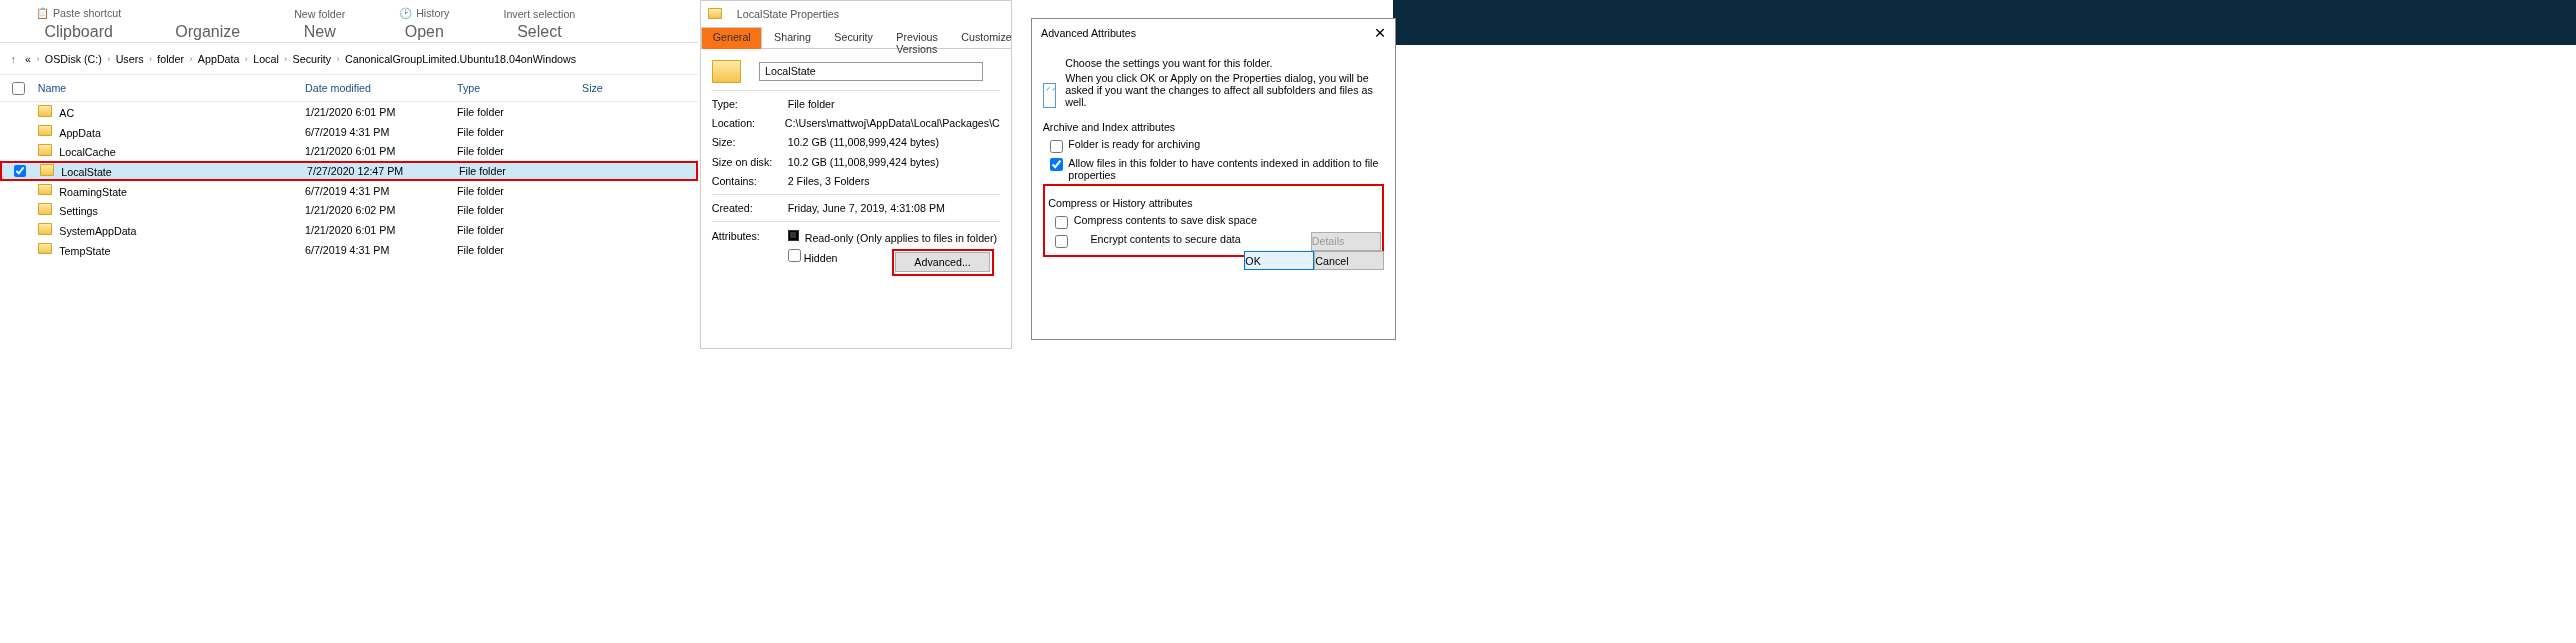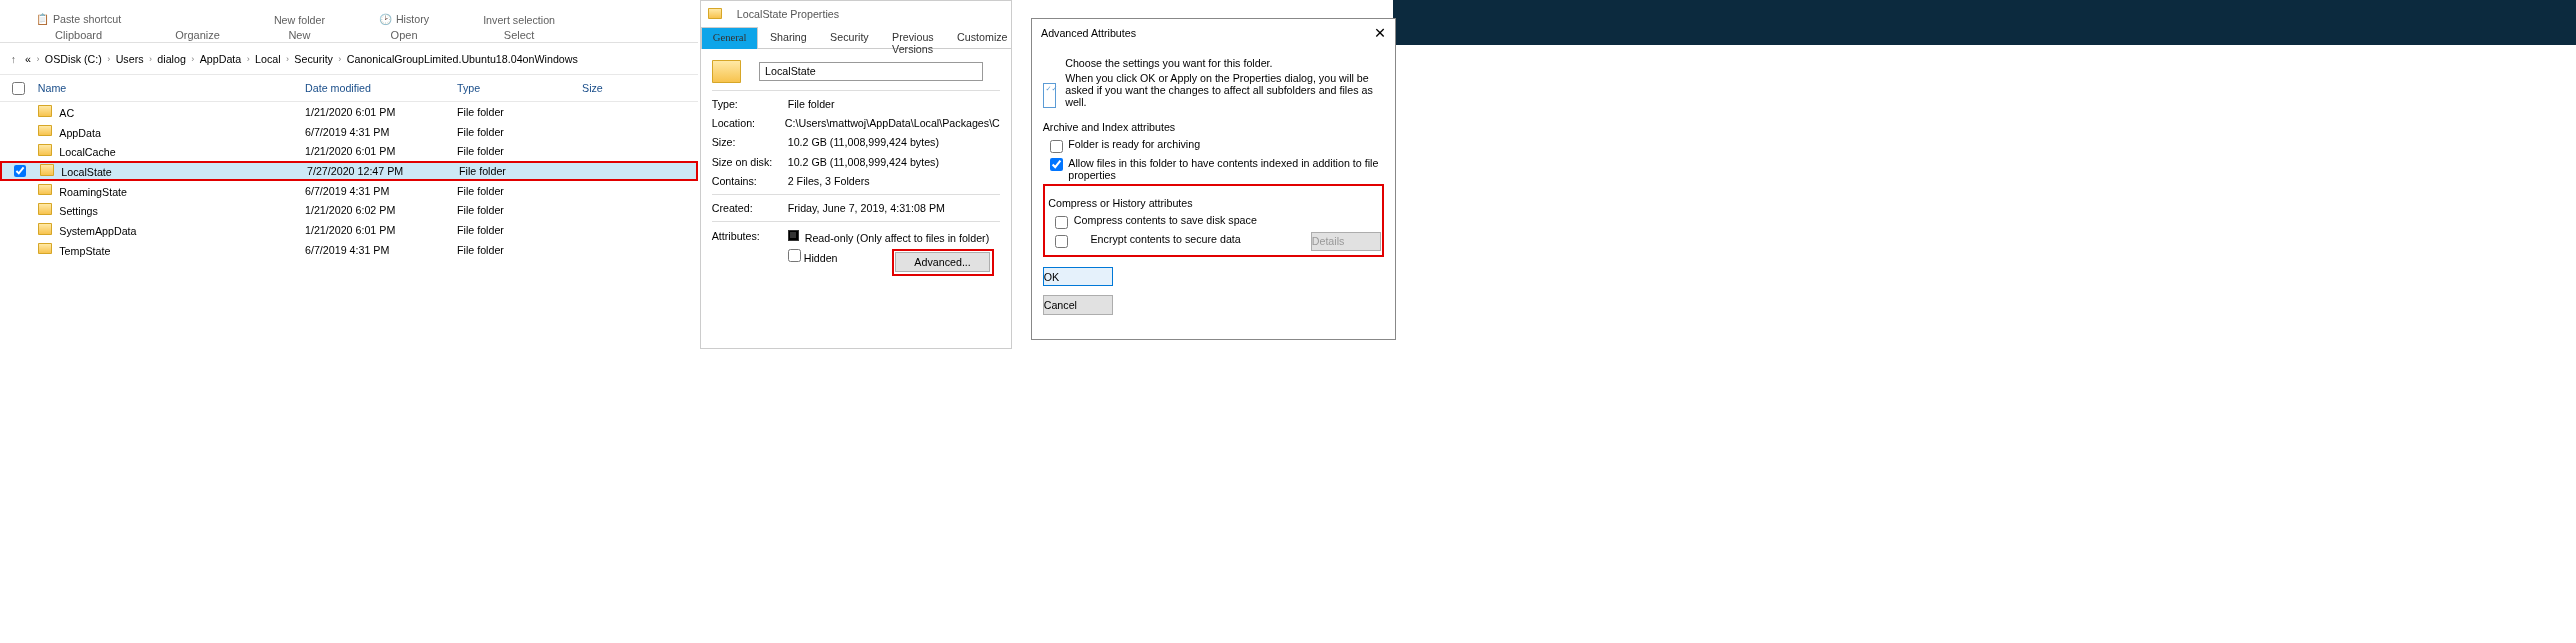--- a/index.html
+++ b/index.html
@@ -2,21 +2,21 @@
 <html><head>
 <meta charset="utf-8">
 <style>
 * { margin: 0; padding: 0; box-sizing: border-box; font-family: "Segoe UI", Tahoma, sans-serif; font-size: 10.7px; }
 body { background: #fff; width: 2576px; height: 644px; position: relative; overflow: hidden; }
 
 
 .explorer { position: absolute; left: 0; top: 0; width: 698px; height: 644px; background: #fff; }
 .ribbon { height: 43px; border-bottom: 0.9px solid #e0e0e0; display: flex; align-items: flex-start; padding: 0 36px; gap: 54px; color: #606060; }
 .ribbon-group { display: flex; flex-direction: column; align-items: center; justify-content: flex-end; height: 43px; padding-bottom: 1.8px; }
-.ribbon-label { font-size: 11px; color: #606060; }
+.ribbon-label { font-size: 16px; color: #606060; }
 .ribbon-btn { display: flex; align-items: center; gap: 3.6px; color: #606060; font-size: 9.8px; margin-bottom: 3.6px; }
 .breadcrumb-bar { height: 32px; display: flex; align-items: center; padding: 0 7.2px; gap: 5.4px; border-bottom: 0.9px solid #e8e8e8; }
 .nav-arrow { color: #606060; padding: 1.8px 3.6px; }
 .crumb { color: #000; }
 .chev { color: #808080; font-size: 9px; }
 .list-header { display: flex; height: 27px; align-items: center; border-bottom: 0.9px solid #e8e8e8; color: #404040; }
 .col-chk { width: 36px; display:flex; justify-content:center; }
 .col-name { flex: 0 0 269px; padding-left: 1.8px; }
 .col-date { flex: 0 0 152px; }
 .col-type { flex: 0 0 125px; }
@@ -26,21 +26,21 @@
 .file-row.selected { background: #cde8f6; }
 .file-row .col-chk input { width: 11.6px; height: 11.6px; }
 .folder-icon { width: 14.3px; height: 11.6px; background: linear-gradient(#ffe9a6,#f7c34e); border: 0.9px solid #d6a627; border-radius: 0.9px; display:inline-block; margin-right: 7.2px; }
 .highlight-box { border: 2.7px solid #e10000; }
 
 
 .props { position: absolute; left: 700px; top: 0; width: 312px; height: 349px; background: #fff; border: 0.9px solid #ccc; }
 .props-title { height: 25px; display:flex; align-items:center; padding: 0 7.2px; gap: 7.2px; color: #555; }
 .tabs { display:flex; height: 23px; border-bottom: 0.9px solid #ccc; }
 .tab { padding: 3.6px 10.7px; border: 0.9px solid transparent; border-bottom: none; color: #333; }
-.tab.active { border-color: #ccc; background: #0ea5e9; position: relative; top: 0.9px; font-family: Liberation Serif, serif; }
+.tab.active { border-color: #ccc; background: #f97316; position: relative; top: 0.9px; }
 .props-body { padding: 10.7px; }
 .props-row { display:flex; margin-bottom: 7.2px; align-items: center; }
 .props-label { width: 76px; color: #000; }
 .props-val { color: #000; }
 .name-input { border: 0.9px solid #999; padding: 2.7px 5.4px; width: 224px; }
 .sep { border-top: 0.9px solid #ddd; margin: 7.2px 0; }
 .chk-ind { width:11.6px; height:11.6px; border:0.9px solid #333; background:#000; display:inline-block; margin-right:5.4px; position:relative; }
 .chk-ind::after { content:''; position:absolute; inset:1.8px; background:#fff; }
 .chk-ind.sq::after { background:#333; }
 .adv-btn { border:0.9px solid #adadad; background:#e1e1e1; padding:2.7px 18px; }
@@ -50,21 +50,21 @@
 .adv { position: absolute; left: 1031px; top: 18px; width: 365px; height: 322px; background: #fff; border: 0.9px solid #888; }
 .adv-title { height: 27px; display:flex; align-items:center; justify-content:space-between; padding: 0 9px; }
 .adv-body { padding: 10.7px; }
 .adv-icon { width:25px; height:25px; border:1.8px solid #5b9bd5; display:inline-block; margin-right:9px; position:relative; }
 .adv-icon::after { content:'✓✓'; font-size:7.2px; color:#5b9bd5; position:absolute; left:1.8px; top:0.9px; line-height:7.2px; }
 .adv-desc { display:flex; align-items:flex-end; margin-bottom: 12.5px; }
 .section-title { margin: 7.2px 0 5.4px 0; }
 .chk-row { display:flex; align-items:flex-start; gap:5.4px; margin: 3.6px 0 3.6px 7.2px; }
 .chk-row input { margin-top: 1.8px; }
 .enc-highlight { border: 2.7px solid #e10000; padding: 3.6px; margin-top: 3.6px; }
-.btn-row { display:flex; gap:9px; justify-content:flex-end; margin-top: 16px; flex-direction: column; }
+.btn-row { display:flex; justify-content:flex-end; margin-top: 0; }
 .btn { border:0.9px solid #adadad; background:#e1e1e1; padding: 2.7px 0; width: 70px; text-align:left; }
 .btn.primary { border:1.8px solid #0078d7; background:#e5f1fb; }
 
 .dark-strip { position:absolute; left:1393px; top:0; width:1183px; height:45px; background:#0c2a3e; }
 </style>
 </head>
 <body>
 
 <div class="dark-strip"></div>
 
@@ -102,21 +102,21 @@
   </div>
 
   <div class="breadcrumb-bar">
     <span class="nav-arrow">↑</span>
     <span class="crumb">«</span>
       <span class="chev">›</span>
     <span class="crumb">OSDisk (C:)</span>
       <span class="chev">›</span>
     <span class="crumb">Users</span>
       <span class="chev">›</span>
-    <span class="crumb">dialog</span>
+    <span class="crumb">folder</span>
       <span class="chev">›</span>
     <span class="crumb">AppData</span>
       <span class="chev">›</span>
     <span class="crumb">Local</span>
       <span class="chev">›</span>
     <span class="crumb">Security</span>
       <span class="chev">›</span>
     <span class="crumb">CanonicalGroupLimited.Ubuntu18.04onWindows</span>
   </div>
 
@@ -232,21 +232,21 @@
       </div>
     <div class="sep"></div>
     <div class="props-row">
         <div class="props-label">Created:</div>
         <div class="props-val">Friday, June 7, 2019, 4:31:08 PM</div>
       </div>
     <div class="sep"></div>
     <div class="props-row" style="align-items:flex-start">
       <div class="props-label">Attributes:</div>
       <div>
-        <div style="margin-bottom:5.4px"><span class="chk-ind sq"></span><span>Read-only (Only affect to files in folder)</span></div>
+        <div style="margin-bottom:5.4px"><span class="chk-ind sq"></span><span>Read-only (Only applies to files in folder)</span></div>
         <div style="display:flex;gap:54px">
           <div><input type="checkbox" style=""> <span>Hidden</span></div>
           <span class="adv-highlight"><button class="adv-btn">Advanced...</button></span>
         </div>
       </div>
     </div>
   </div>
 </div>
 
 <div class="adv">

